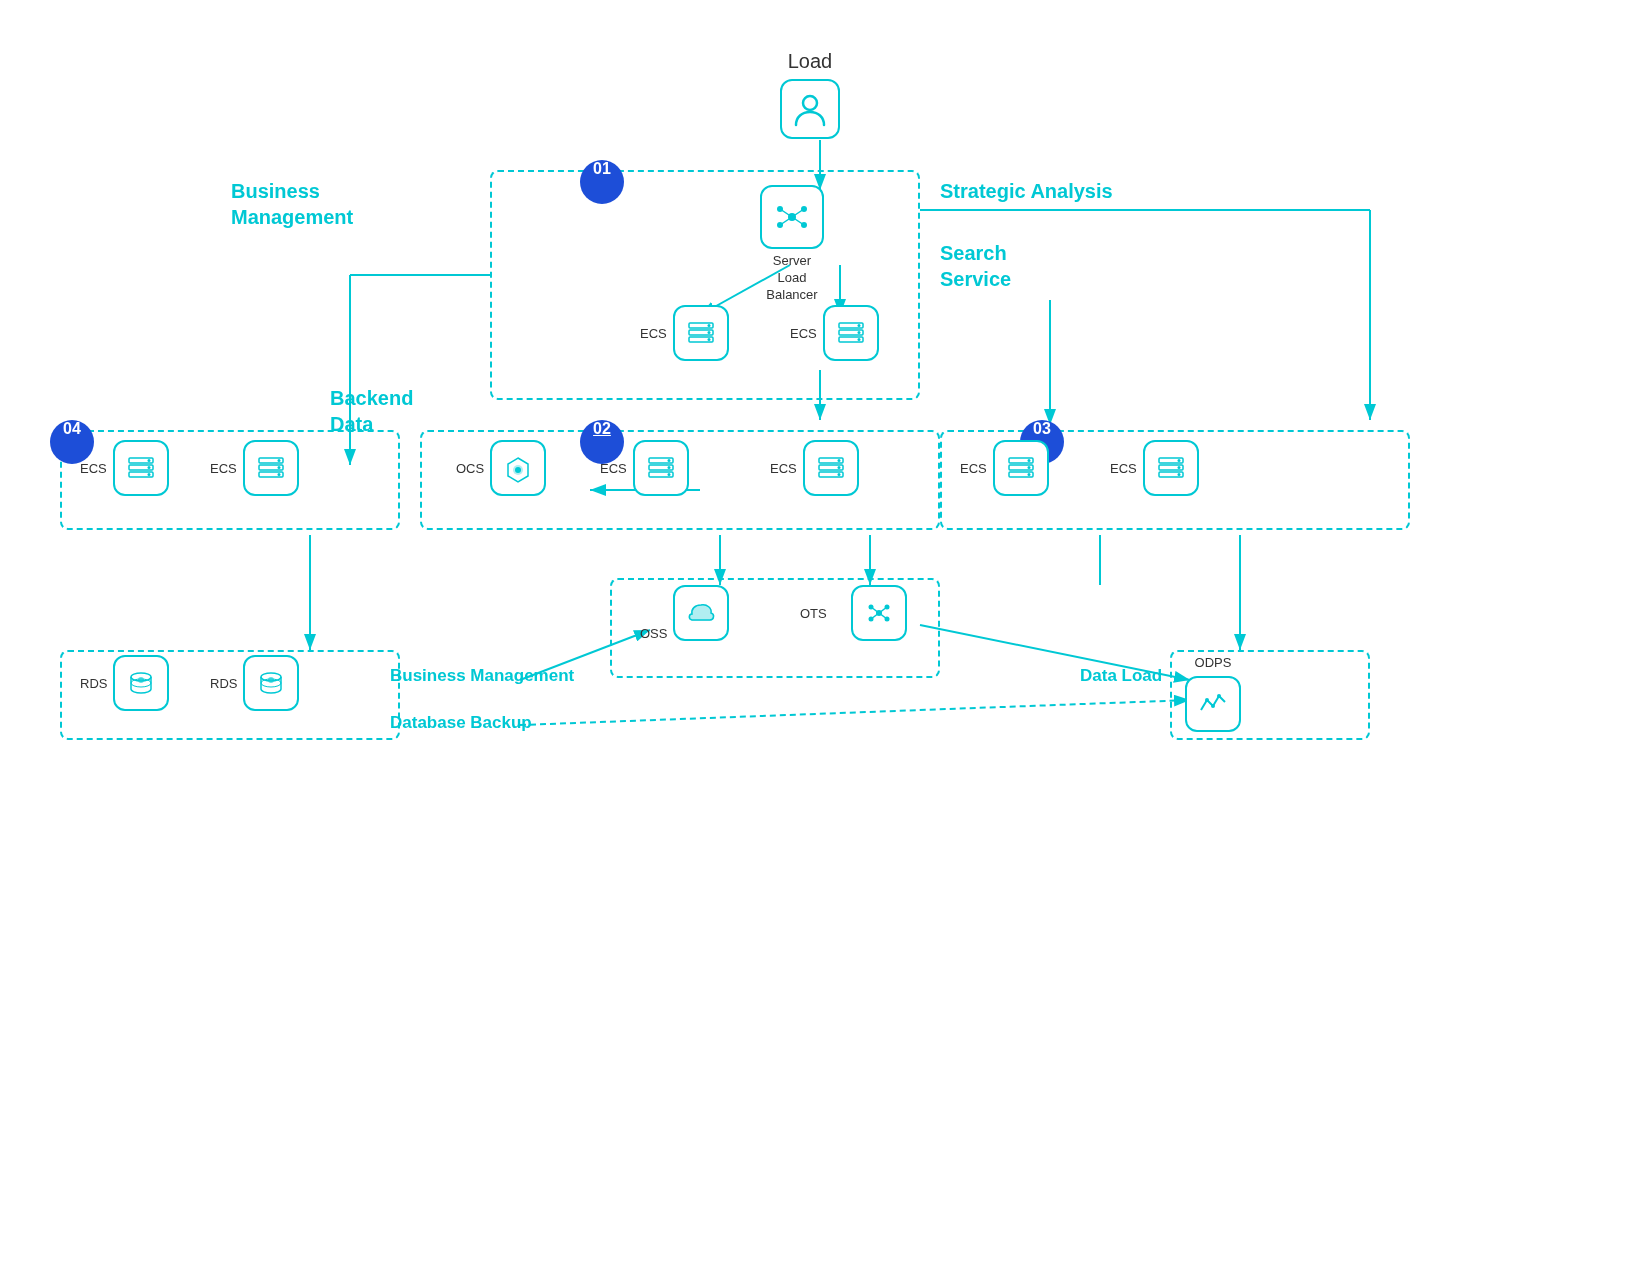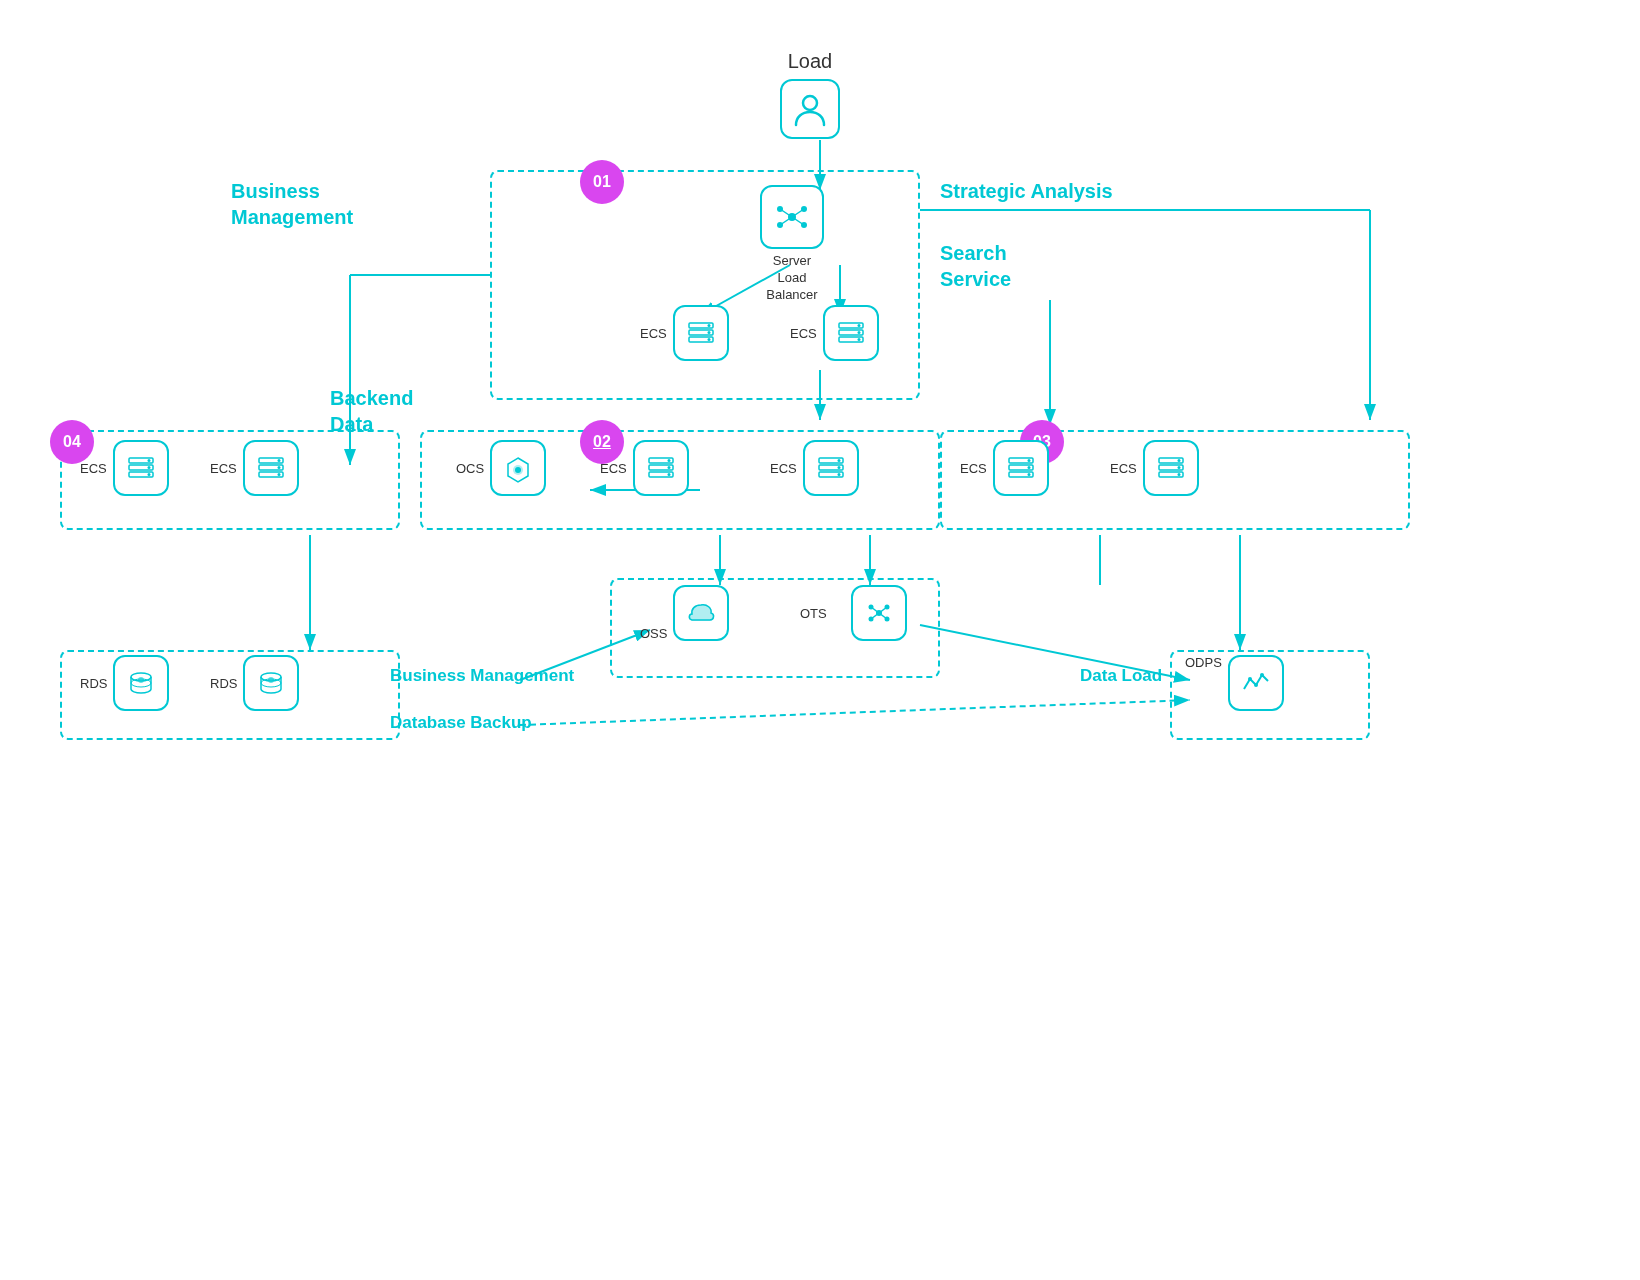--- a/index.html
+++ b/index.html
@@ -62,26 +62,25 @@
       border-radius: 8px;
       background: transparent;
     }
 
     
     .step-bubble {
       position: absolute;
       width: 44px;
       height: 44px;
       border-radius: 50%;
-      background: #d946ef;
+      background: #1d4ed8;
       color: #fff;
       font-size: 16px;
       font-weight: bold;
       display: flex;
-      align-items: center;
       justify-content: center;
     }
 
     
     .section-label {
       position: absolute;
       color: #00c8d4;
       font-size: 18px;
       font-weight: bold;
       text-align: left;
@@ -438,21 +437,21 @@
     Database Backup
   </div>
 
   <div class="section-label" style="left:1080px; top:635px; font-size:17px;">
     Data Load
   </div>
 
   <div class="group-box" style="left:1170px; top:620px; width:200px; height:90px;"></div>
 
   <div class="service-box" style="left:1185px; top:625px;">
-    <div style="display:flex; align-items:flex-start; gap:6px;">
+    <div style="display:flex; align-items:center; gap:6px;flex-direction:column;">
       <span style="font-size:13px; color:#333;">ODPS</span>
       <div class="service-icon" style="width:56px; height:56px;">
         <svg width="32" height="32" viewBox="0 0 32 32" fill="none">
           <polyline points="4,22 10,12 16,18 22,8 28,14" stroke="#00c8d4" stroke-width="2" fill="none" stroke-linejoin="round"></polyline>
           <circle cx="10" cy="12" r="2" fill="#00c8d4"></circle>
           <circle cx="16" cy="18" r="2" fill="#00c8d4"></circle>
           <circle cx="22" cy="8" r="2" fill="#00c8d4"></circle>
         </svg>
       </div>
     </div>

